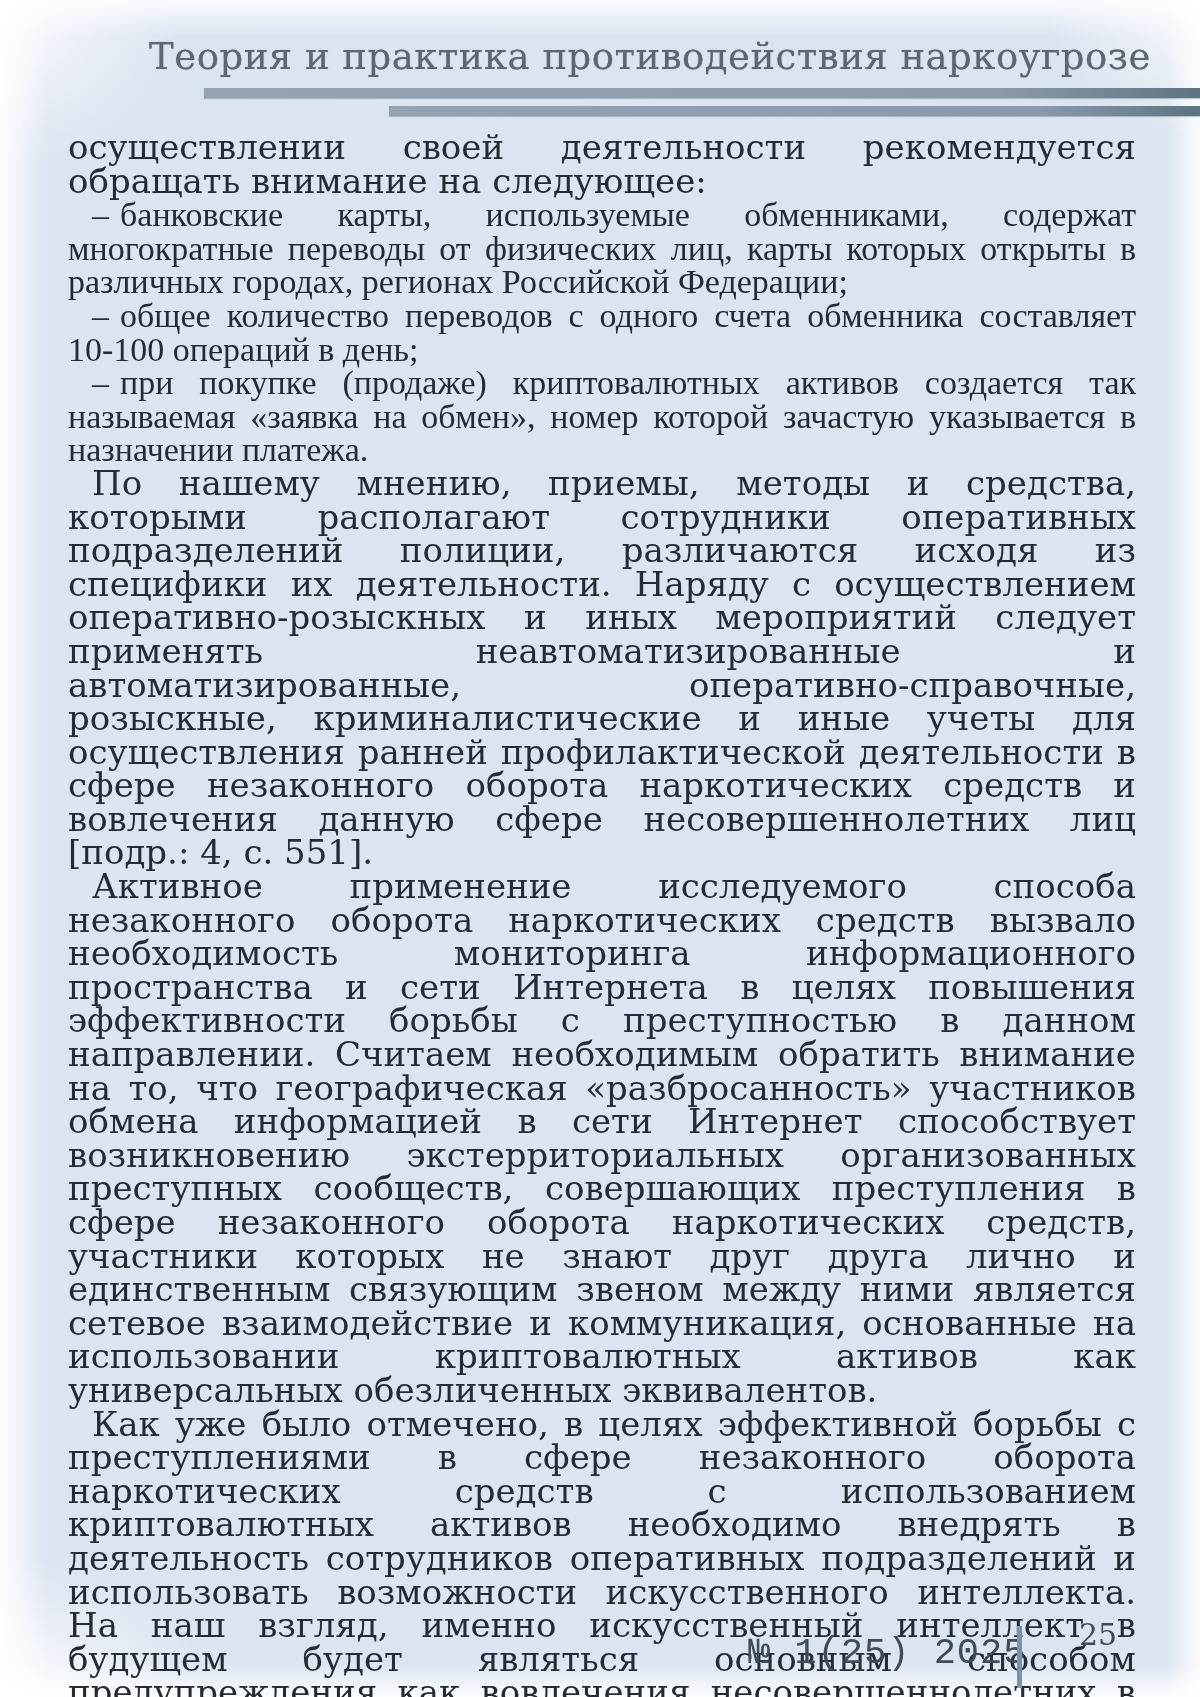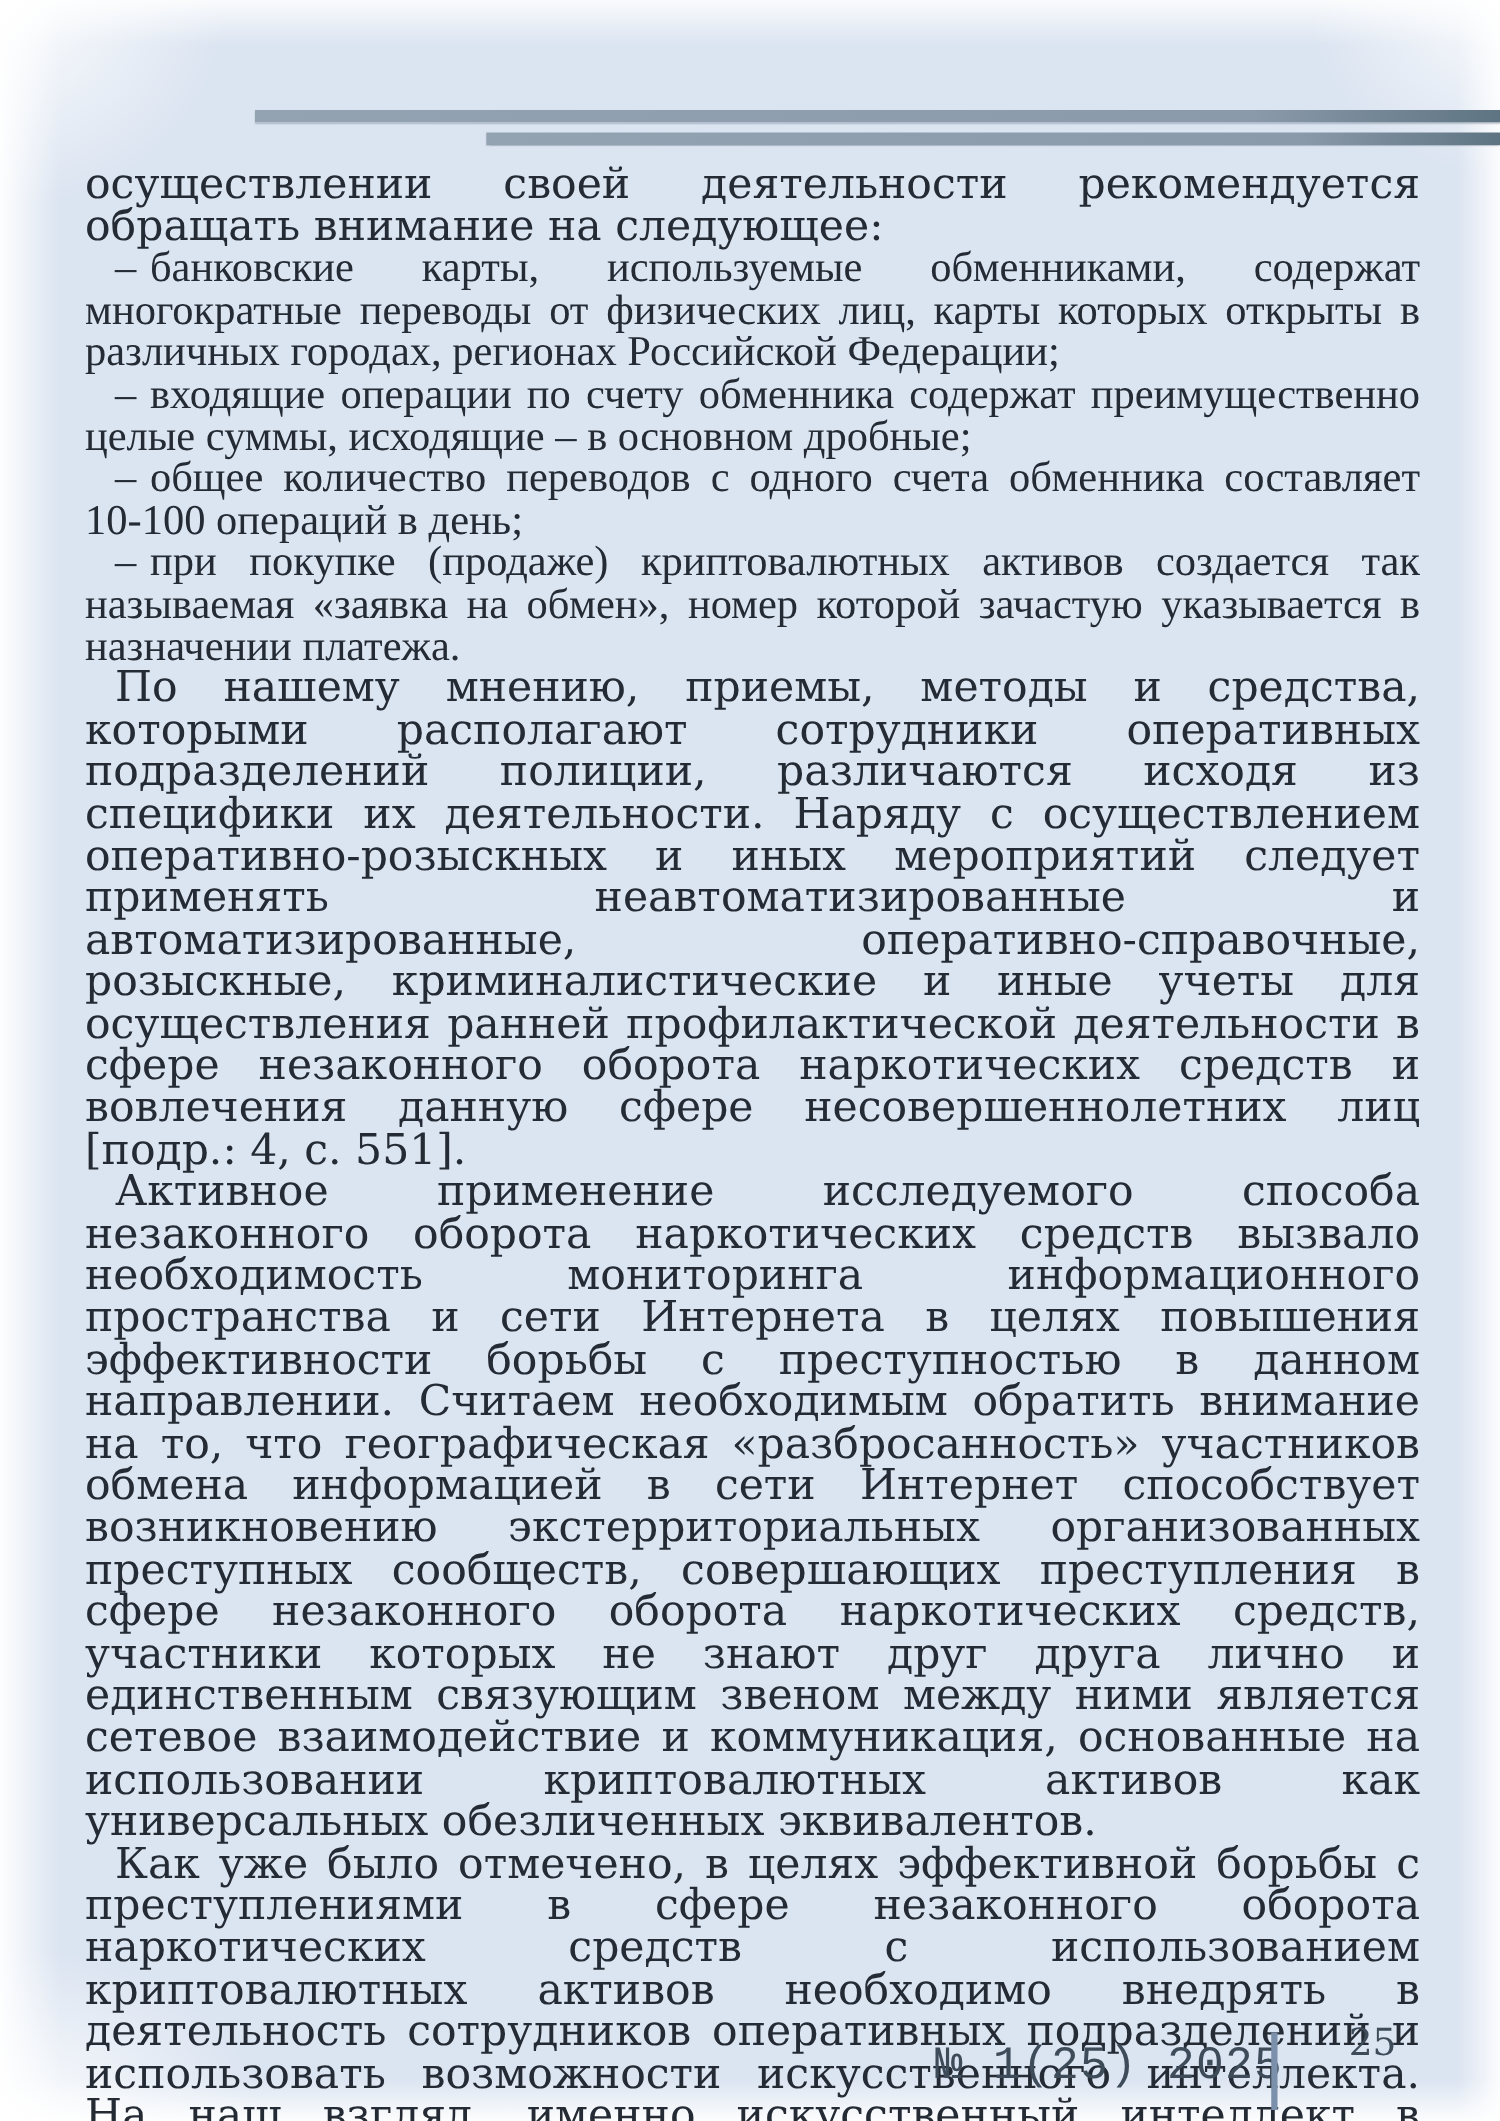--- a/index.html
+++ b/index.html
@@ -98,32 +98,32 @@
     font-size: 30px;
     line-height: 42px;
     color: #3e4b59;
   }
 </style>
 </head>
 <body>
 
 <div class="page">
 
+  <div class="page-title">Теория и практика противодействия наркоугрозе</div>
 
   <div class="rule rule-primary"></div>
 
   <div class="rule rule-secondary"></div>
 
   <div class="body-text">
 
     <p class="para-plain"><span>осуществлении своей деятельности рекомендуется обращать внимание на следующее:</span></p>
 
     <p class="para-list"><span class="bullet">–</span><span>банковские карты, используемые обменниками, содержат многократные переводы от физических лиц, карты которых открыты в различных городах, регионах Российской Федерации;</span></p>
 
-    <p class="para-list"><span class="bullet">–</span><span>входящие операции по счету обменника содержат преимущественно целые суммы, исходящие – в основном дробные;</span></p>
 
     <p class="para-list"><span class="bullet">–</span><span>общее количество переводов с одного счета обменника составляет 10-100 операций в день;</span></p>
 
     <p class="para-list"><span class="bullet">–</span><span>при покупке (продаже) криптовалютных активов создается так называемая «заявка на обмен», номер которой зачастую указывается в назначении платежа.</span></p>
 
     <p class="para-indent"><span>По нашему мнению, приемы, методы и средства, которыми располагают сотрудники оперативных подразделений полиции, различаются исходя из специфики их деятельности. Наряду с осуществлением оперативно-розыскных и иных мероприятий следует применять неавтоматизированные и автоматизированные, оперативно-справочные, розыскные, криминалистические и иные учеты для осуществления ранней профилактической деятельности в сфере незаконного оборота наркотических средств и вовлечения данную сфере несовершеннолетних лиц [подр.: 4, с. 551].</span></p>
 
     <p class="para-indent"><span>Активное применение исследуемого способа незаконного оборота наркотических средств вызвало необходимость мониторинга информационного пространства и сети Интернета в целях повышения эффективности борьбы с преступностью в данном направлении. Считаем необходимым обратить внимание на то, что географическая «разбросанность» участников обмена информацией в сети Интернет способствует возникновению экстерриториальных организованных преступных сообществ, совершающих преступления в сфере незаконного оборота наркотических средств, участники которых не знают друг друга лично и единственным связующим звеном между ними является сетевое взаимодействие и коммуникация, основанные на использовании криптовалютных активов как универсальных обезличенных эквивалентов.</span></p>
 
     <p class="para-indent"><span>Как уже было отмечено, в целях эффективной борьбы с преступлениями в сфере незаконного оборота наркотических средств с использованием криптовалютных активов необходимо внедрять в деятельность сотрудников оперативных подразделений и использовать возможности искусственного интеллекта. На наш взгляд, именно искусственный интеллект в будущем будет являться основным способом предупреждения как вовлечения несовершеннолетних в наркопреступность, так и на преступность на территории России в целом [подр.: 5, с. 246]. По мнению автора, использование данных технологий является неотъемлемой частью борьбы с незаконным оборотом наркотических средств в сети Интернет в процессе цифровизации на современном этапе развития общества.</span></p>

